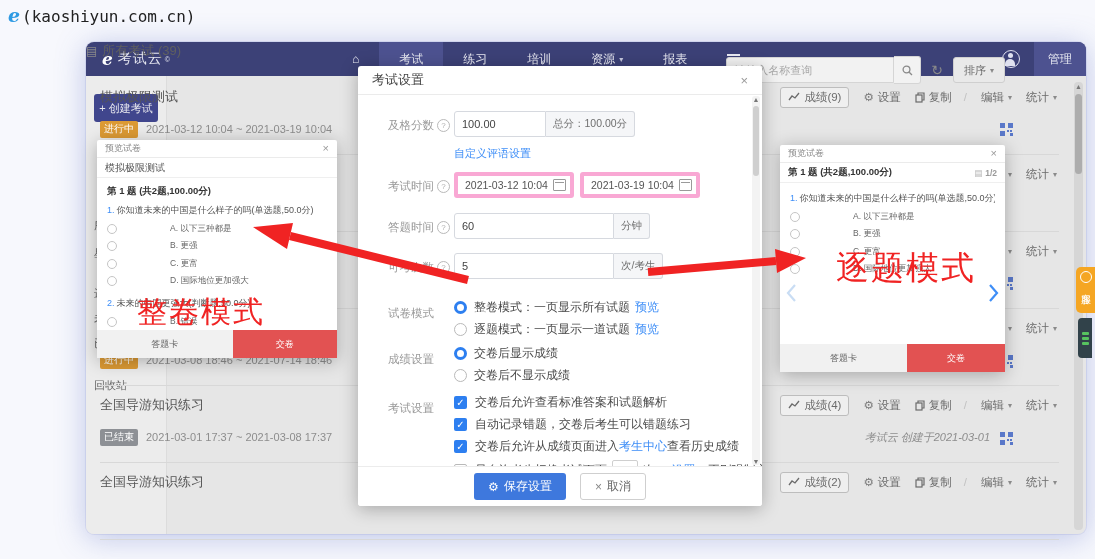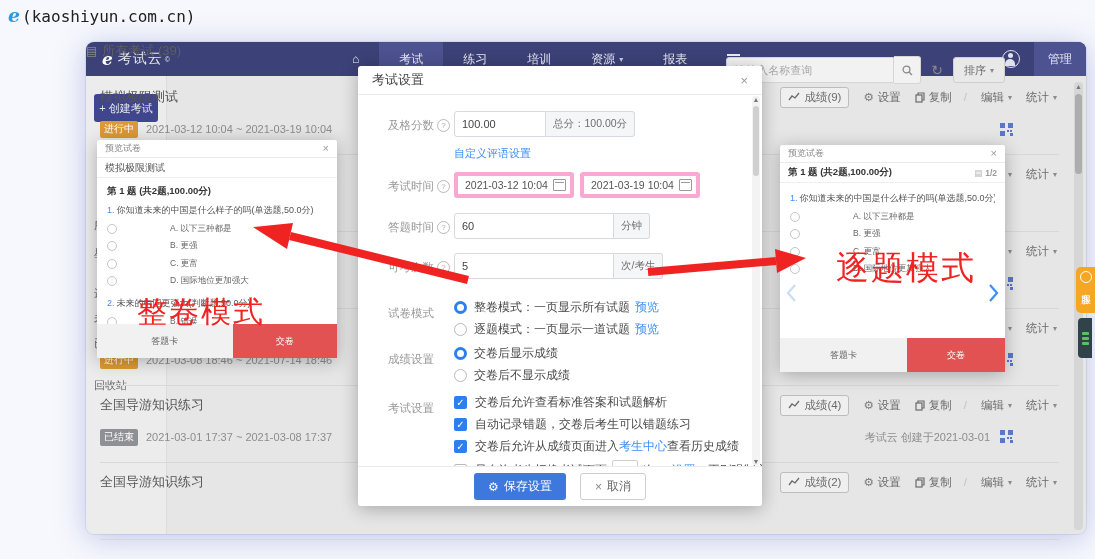--- a/index.html
+++ b/index.html
@@ -50,21 +50,21 @@
   .er-l1{display:flex;align-items:center;height:20px;}
   .er-name{font-size:13px;color:#555;}
   .er-actions{margin-left:auto;display:flex;align-items:center;color:#6b6b6b;font-size:11.5px;padding-right:2px;}
   .score-box{display:flex;align-items:center;border:1px solid #bdbdbd;border-radius:3px;padding:2px 7px;background:#efefef;}
   .act{margin-left:14px;display:flex;align-items:center;}
   .slash{margin-left:12px;color:#c2c2c2;}
   .er-l2{display:flex;align-items:center;height:20px;margin-top:12px;font-size:11px;color:#8d8d8d;}
   .tag{font-size:10px;color:#fff;border-radius:2px;padding:1.5px 4px;margin-right:8px;}
   .tag.run{background:#dc9a34;}
   .tag.end{background:#8d9095;}
-  .er-meta{margin-left:auto;display:flex;align-items:flex-start;padding-right:46px;}
+  .er-meta{margin-left:auto;display:flex;align-items:flex-end;padding-right:46px;font-style:italic;}
   .qr{margin-left:10px;}
   .g-ic{margin-right:4px;color:#7a7a7a;}
   
   .w-scroll{position:absolute;right:3px;top:40px;bottom:4px;width:9px;background:#d6d6d6;border-radius:4px;}
   .w-thumb{position:absolute;left:1px;right:1px;top:12px;height:80px;background:#adadad;border-radius:4px;}
   .scr-ar{position:absolute;left:0;right:0;text-align:center;font-size:7px;color:#777;}
   
   .panel{background:#fff;border-radius:2px;box-shadow:0 3px 18px rgba(0,0,0,.28);}
   .p-head{display:flex;align-items:center;border-bottom:1px solid #ebebeb;color:#8a8a8a;}
   .close-x{margin-left:auto;color:#9a9a9a;font-size:13px;line-height:1;}
@@ -100,21 +100,21 @@
   
   .popup{z-index:20;}
   .pp-head{height:17px;padding:0 8px;font-size:9px;}
   .pp-name{height:19px;display:flex;align-items:center;padding:0 8px;font-size:10px;color:#555;border-bottom:1px solid #efefef;}
   .pp-body{padding:7px 10px 0 10px;}
   .pp-sec{font-size:9.5px;font-weight:bold;color:#333;}
   .pp-q{font-size:9px;color:#555;margin-top:6px;white-space:nowrap;overflow:hidden;}
   .pp-q .n{color:#3e8ef7;margin-right:2px;}
   .pp-opt{display:flex;align-items:center;font-size:8.5px;color:#666;margin-top:5.5px;gap:48px;}
   .pp-opt .rad{width:8px;height:8px;border:1px solid #c5c5c5;border-radius:50%;margin-right:5px;flex-shrink:0;background:#fff;}
-  .pp-foot{position:absolute;left:0;bottom:0;width:100%;height:34px;display:flex;}
+  .pp-foot{position:absolute;left:0;bottom:0;width:100%;height:28px;display:flex;}
   .pf-card{flex:1.3;background:#f1f1f1;color:#666;font-size:9px;display:flex;align-items:center;justify-content:center;}
   .pf-submit{flex:1;background:#e25252;color:#fff;font-size:9px;display:flex;align-items:center;justify-content:center;}
   .pager{margin-left:auto;display:flex;align-items:center;font-size:8.5px;color:#9a9a9a;}
   .chev{position:absolute;top:138px;}
   
   .ann{left:0;top:0;width:1095px;height:559px;z-index:50;pointer-events:none;}
   .ann-label{position:absolute;color:#f02323;font-size:30px;letter-spacing:2px;white-space:nowrap;}
   
   .svc{left:1076px;top:267px;width:19px;height:46px;background:#f5a623;border-radius:5px 0 0 5px;z-index:5;
        display:flex;flex-direction:column;align-items:center;color:#fff;font-size:10px;padding-top:4px;box-sizing:border-box;}

